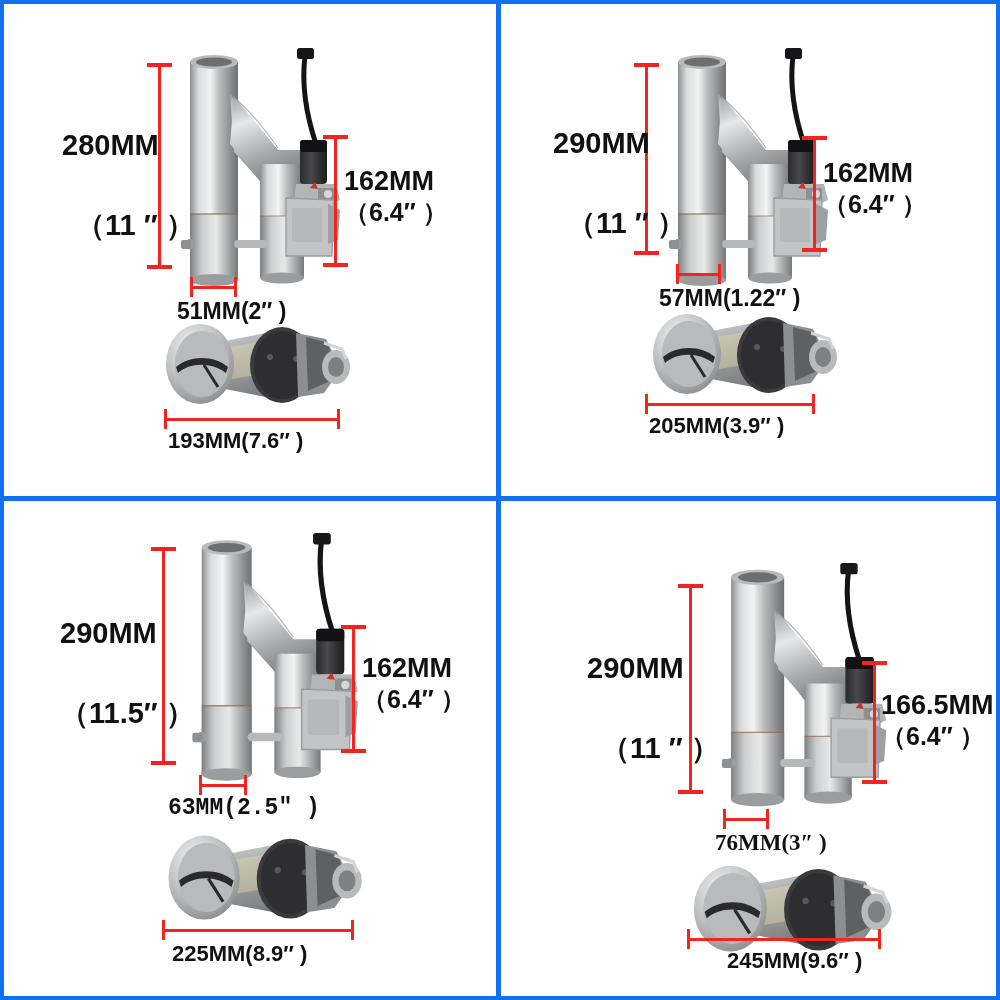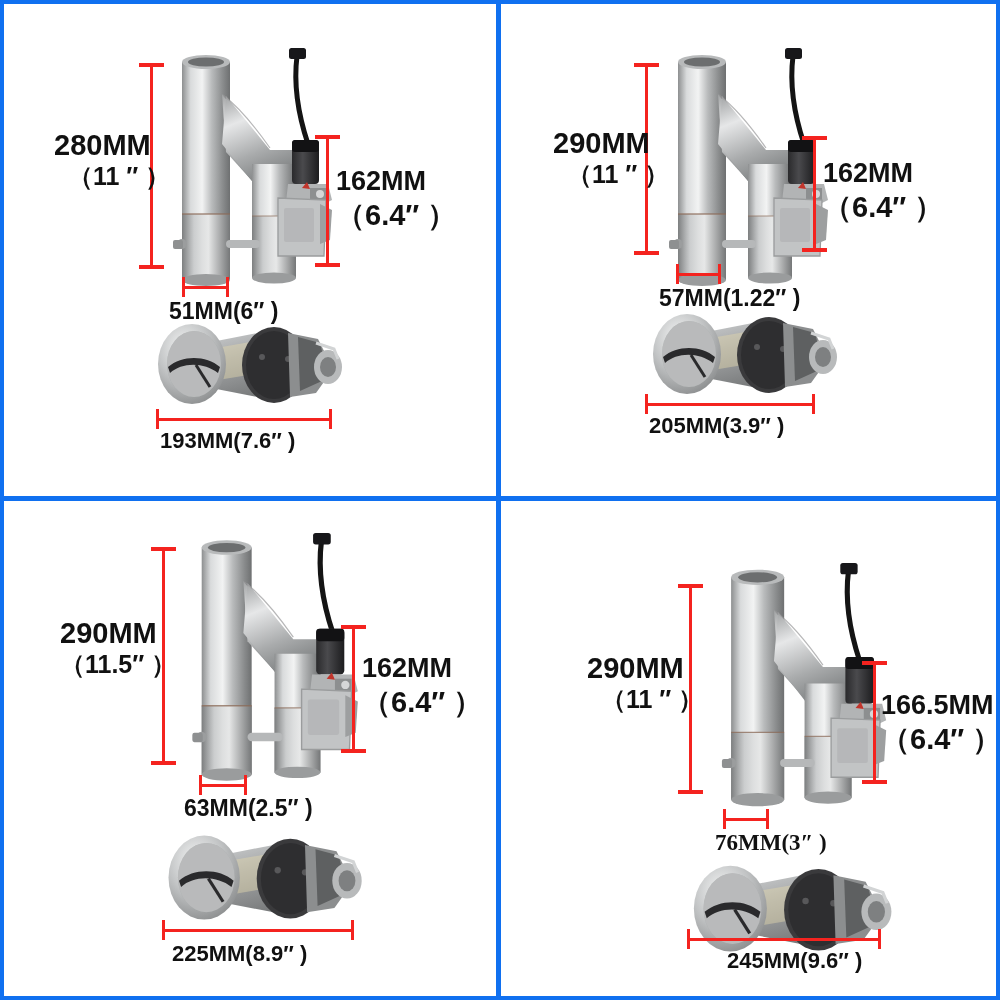--- a/index.html
+++ b/index.html
@@ -19,42 +19,42 @@
   .frame-edge{position:absolute;background:#1070f0;}
   .frame-top{left:0;top:0;width:1000px;height:4px;}
   .frame-bottom{left:0;top:996px;width:1000px;height:4px;}
   .frame-left{left:0;top:0;width:4px;height:1000px;}
   .frame-right{left:996px;top:0;width:4px;height:1000px;}
   
   .divider-v{position:absolute;left:496px;top:0;width:5px;height:1000px;background:#1070f0;}
   .divider-h{position:absolute;left:0;top:496px;width:1000px;height:5px;background:#1070f0;}
 
   .quad{position:absolute;width:496px;height:496px;overflow:hidden;}
-  .q-tl{left:0;top:0;border-radius:11px;}
+  .q-tl{left:8px;top:0;border-radius:11px;}
   .q-tr{left:501px;top:0;}
   .q-bl{left:0;top:501px;}
   .q-br{left:501px;top:501px;}
 
   .panel-inner{position:absolute;inset:0;}
 
   
   .dim{position:absolute;}
   .dim-v-line{position:absolute;width:3px;background:#f4231f;}
   .dim-v-cap{position:absolute;width:25px;height:4px;background:#f4231f;left:-11px;}
   .dim-h-line{position:absolute;height:3px;background:#f4231f;}
   .dim-h-cap{position:absolute;height:20px;width:3px;background:#f4231f;top:-9px;}
 
   
   .lbl{position:absolute;color:#111111;font-weight:bold;white-space:nowrap;line-height:1.18;}
   .lbl-mm{display:block;}
   .lbl-in{display:block;}
   .lbl-big .lbl-mm{font-size:29px;letter-spacing:0px;}
-  .lbl-big .lbl-in{font-size:25px;}
+  .lbl-big .lbl-in{font-size:29px;margin-top:46px;}
   .lbl-side .lbl-mm{font-size:27px;}
-  .lbl-side .lbl-in{font-size:29px;}
+  .lbl-side .lbl-in{font-size:25px;}
   .lbl-inline{font-size:23px;font-weight:bold;}
   .lbl-wide{font-size:22px;font-weight:bold;}
   .lbl-in{padding-left:14px;}
   .lbl-in.noind{padding-left:0;}
 
   
   .art{position:absolute;}
   svg{display:block;overflow:visible;}
 </style>
 </head>
@@ -156,21 +156,21 @@
       <div class="lbl lbl-side" style="left:336px;top:166px;">
         <span class="lbl-mm">162MM</span>
         <span class="lbl-in noind">（6.4″ ）</span>
       </div>
 
       <div class="dim" style="left:182px;top:286px;width:47px;">
         <div class="dim-h-line" style="left:0;width:47px;"></div>
         <div class="dim-h-cap" style="left:0;"></div>
         <div class="dim-h-cap" style="left:44px;"></div>
       </div>
-      <div class="lbl lbl-inline" style="left:169px;top:298px;">51MM(6″ )</div>
+      <div class="lbl lbl-inline" style="left:169px;top:298px;">51MM(2″ )</div>
 
       <div class="art" style="left:148px;top:315px;">
         <svg width="200" height="95" viewBox="0 0 200 95">
           <defs>
             <radialGradient id="ring1" cx="0.38" cy="0.3" r="0.85">
               <stop offset="0%" stop-color="#f4f5f5"></stop>
                 <stop offset="45%" stop-color="#c3c5c6"></stop>
               <stop offset="100%" stop-color="#7d7f80"></stop>
             </radialGradient>
             <linearGradient id="body1" x1="0" y1="0" x2="0.4" y2="1">
@@ -357,21 +357,21 @@
       <div class="lbl lbl-side" style="left:362px;top:152px;">
         <span class="lbl-mm">162MM</span>
         <span class="lbl-in noind">（6.4″ ）</span>
       </div>
 
       <div class="dim" style="left:199px;top:283px;width:48px;">
         <div class="dim-h-line" style="left:0;width:48px;"></div>
         <div class="dim-h-cap" style="left:0;"></div>
         <div class="dim-h-cap" style="left:45px;"></div>
       </div>
-      <div class="lbl lbl-inline" style="left:184px;top:294px;">63MM(2.5″ )</div>
+      <div class="lbl lbl-inline" style="left:168px;top:294px;font-family:Liberation Mono, monospace;">63MM(2.5″ )</div>
 
       <div class="art" style="left:158px;top:325px;">
         <svg width="210" height="100" viewBox="0 0 200 95">
           <path d="M48,30 L120,16 L150,30 L150,74 L120,84 L48,70 Z" fill="url(#body1)"></path>
           <path d="M62,34 L108,26 L112,58 L64,66 Z" fill="#e3d7ae" opacity="0.45"></path>
           <ellipse cx="44" cy="49" rx="34" ry="40" fill="url(#ring1)"></ellipse>
           <ellipse cx="46" cy="49" rx="27" ry="33" fill="#9fa1a2"></ellipse>
           <ellipse cx="46" cy="49" rx="27" ry="33" fill="#cdcfd0" opacity="0.55"></ellipse>
           <path d="M20,52 C34,40 58,40 72,52 L70,58 C56,47 34,47 22,58 Z" fill="#2a2a2c"></path>
           <path d="M48,50 L62,72" stroke="#2a2a2c" stroke-width="3" fill="none"></path>

